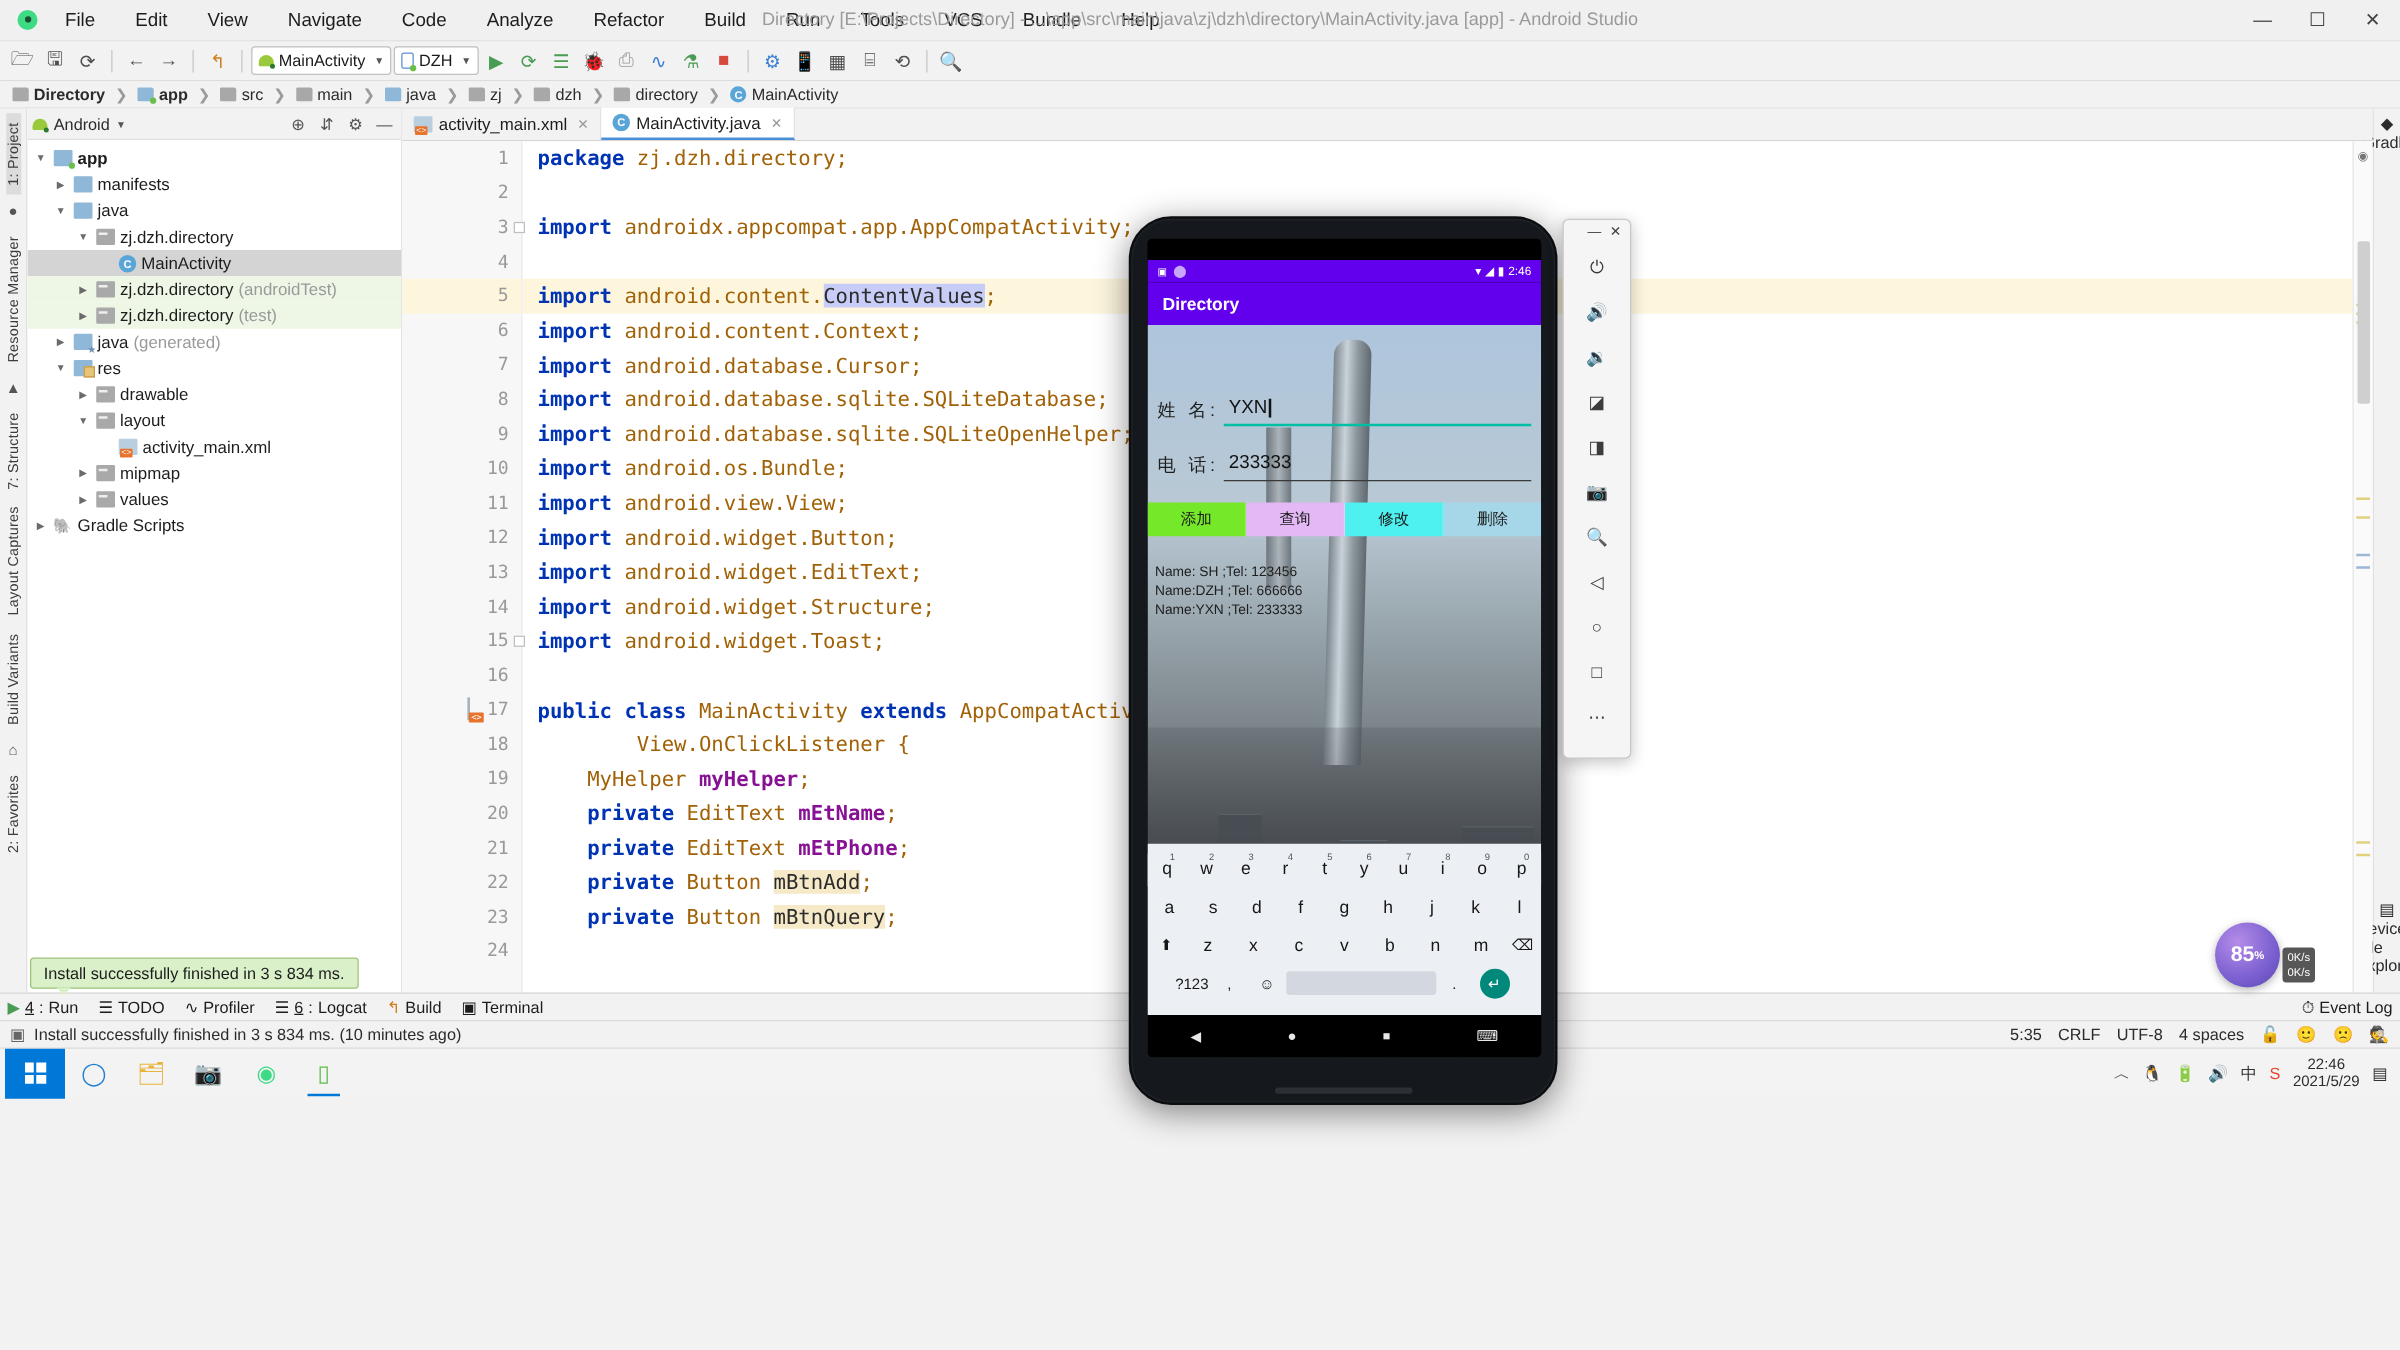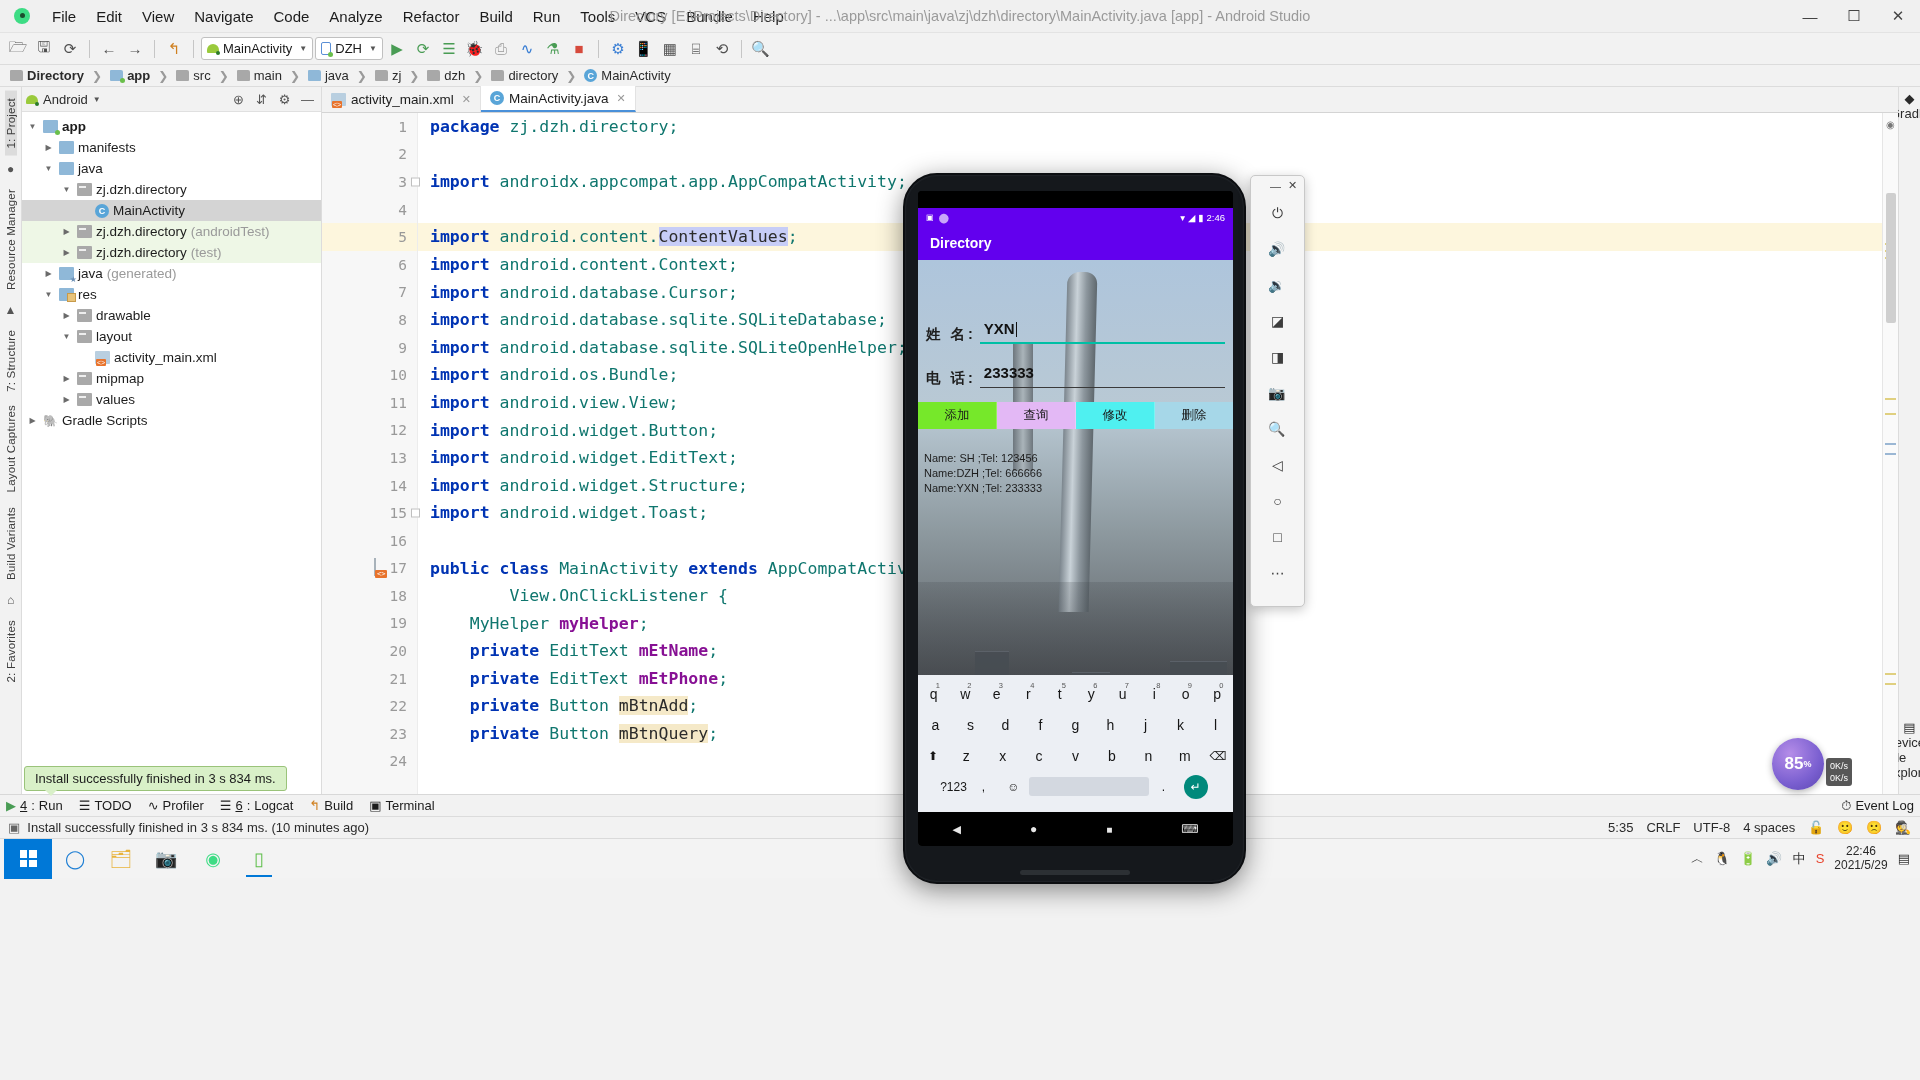--- a/index.html
+++ b/index.html
@@ -17,21 +17,21 @@
   }
   #as-logo { width:26px; height:26px; margin:0 6px 0 10px; position:relative; }
   #as-logo .droid {
     width:16px; height:16px; border-radius:50%; background:#3ddc84;
     position:absolute; left:4px; top:5px;
   }
   #as-logo .droid:after{
     content:""; position:absolute; width:5px; height:5px; border-radius:50%;
     background:#1b4d2e; left:5.5px; top:5px;
   }
-  .menu-list { display:flex; align-items:center; gap:0px; }
+  .menu-list { display:flex; align-items:center; gap:12px; }
   .menu-item {
     padding:4px 10px; font-size:15px; color:#1c1c1c; cursor:default; white-space:nowrap;
   }
   #win-title {
     position:absolute; left:0; right:0; text-align:center; font-size:14.5px;
     color:#9a9a9a; pointer-events:none;
   }
   #win-btns { margin-left:auto; display:flex; z-index:3; }
   .wbtn { width:44px; height:32px; display:flex; align-items:center; justify-content:center;
     font-size:15px; color:#444; }
@@ -156,21 +156,21 @@
     width:9px;height:9px;border:1px solid #bfbfbf;background:#fff;}
   .grun { position:absolute; left:52px; top:4px; width:18px;height:17px; }
   .grun .doc { width:13px;height:11px;background:#cfd6dc;border:1px solid #a8b2ba;}
   .grun .xml { position:absolute;left:1px;bottom:-2px;background:#e8732c;color:#fff;
     font-size:7px;padding:0 2px;border-radius:1px;}
   #codelines { flex:1; position:relative; overflow:hidden;
     font-family:"DejaVu Sans Mono", monospace; font-size:16.5px; }
   .cline { height:27.6px; line-height:27.6px; white-space:pre; padding-left:12px; }
   .cline.hl { background:#fdf6dd; }
   .kw { color:#0033b3; font-weight:bold; }
-  .id { color:#0f766e; }
+  .id { color:#a16207; }
   .fld { color:#871094; font-weight:bold; }
   .sel { background:#c7cdf7; }
   .hlw { background:#f5e9c8; }
 
   
   #rstrip { width:16px; background:#fafafa; border-left:1px solid #e6e6e6; flex:none;
     position:relative;}
   #rstrip .eye { position:absolute; top:6px; left:3px; font-size:10px; color:#777;}
   #rstrip .mk { position:absolute; left:2px; width:11px; height:2px; }
   #rstrip .thumb { position:absolute; left:3px; width:10px; background:#cfcfcf;
@@ -208,22 +208,22 @@
     overflow:hidden; }
   .sky-tower { position:absolute; left:46%; top:2%; width:30px; height:58%;
     background:linear-gradient(90deg,#7b858d,#c9d2d8 35%,#8d979e 65%,#5f686e);
     border-radius:12px 12px 0 0; transform:skewX(-1.5deg); }
   .sky-tower2{ position:absolute; left:30%; top:14%; width:20px; height:22%;
     background:linear-gradient(90deg,#6d767d,#aab4ba,#6d767d); }
   .city-strip{ position:absolute; left:0; right:0; bottom:0; height:45%;
     background:linear-gradient(180deg,rgba(62,67,71,.2),rgba(40,44,48,.85));}
   .city-blk{ position:absolute; bottom:0; background:rgba(70,76,82,.85);
     border-top:1px solid rgba(150,160,170,.25);}
-  .form-row { position:relative; display:flex; align-items:flex-end; padding:0 8px;
-    height:32px; z-index:2;font-weight:bold; }
+  .form-row { position:relative; display:flex; align-items:center; padding:0 8px;
+    height:32px; z-index:2; }
   .form-lbl { font-size:14.5px; color:#1e1e1e; letter-spacing:3px; }
   .form-input { flex:1; margin-left:4px; position:relative; height:26px; }
   .form-input .val { font-size:15px; color:#111; position:absolute; left:4px; top:2px; }
   .caret { display:inline-block; width:1.5px; height:15px; background:#111;
     vertical-align:-2px; margin-left:1px; }
   .uline-active { position:absolute; left:0; right:0; bottom:0; height:2px; background:#00bfa5;}
   .uline { position:absolute; left:0; right:0; bottom:0; height:1px; background:#3a3a3a;}
   .btnrow { display:flex; z-index:2; position:relative; margin-top:14px; }
   .abtn { flex:1; height:27px; display:flex; align-items:center; justify-content:center;
     font-size:12.5px; color:#1a1a1a; border-right:1px solid rgba(255,255,255,.25);}

